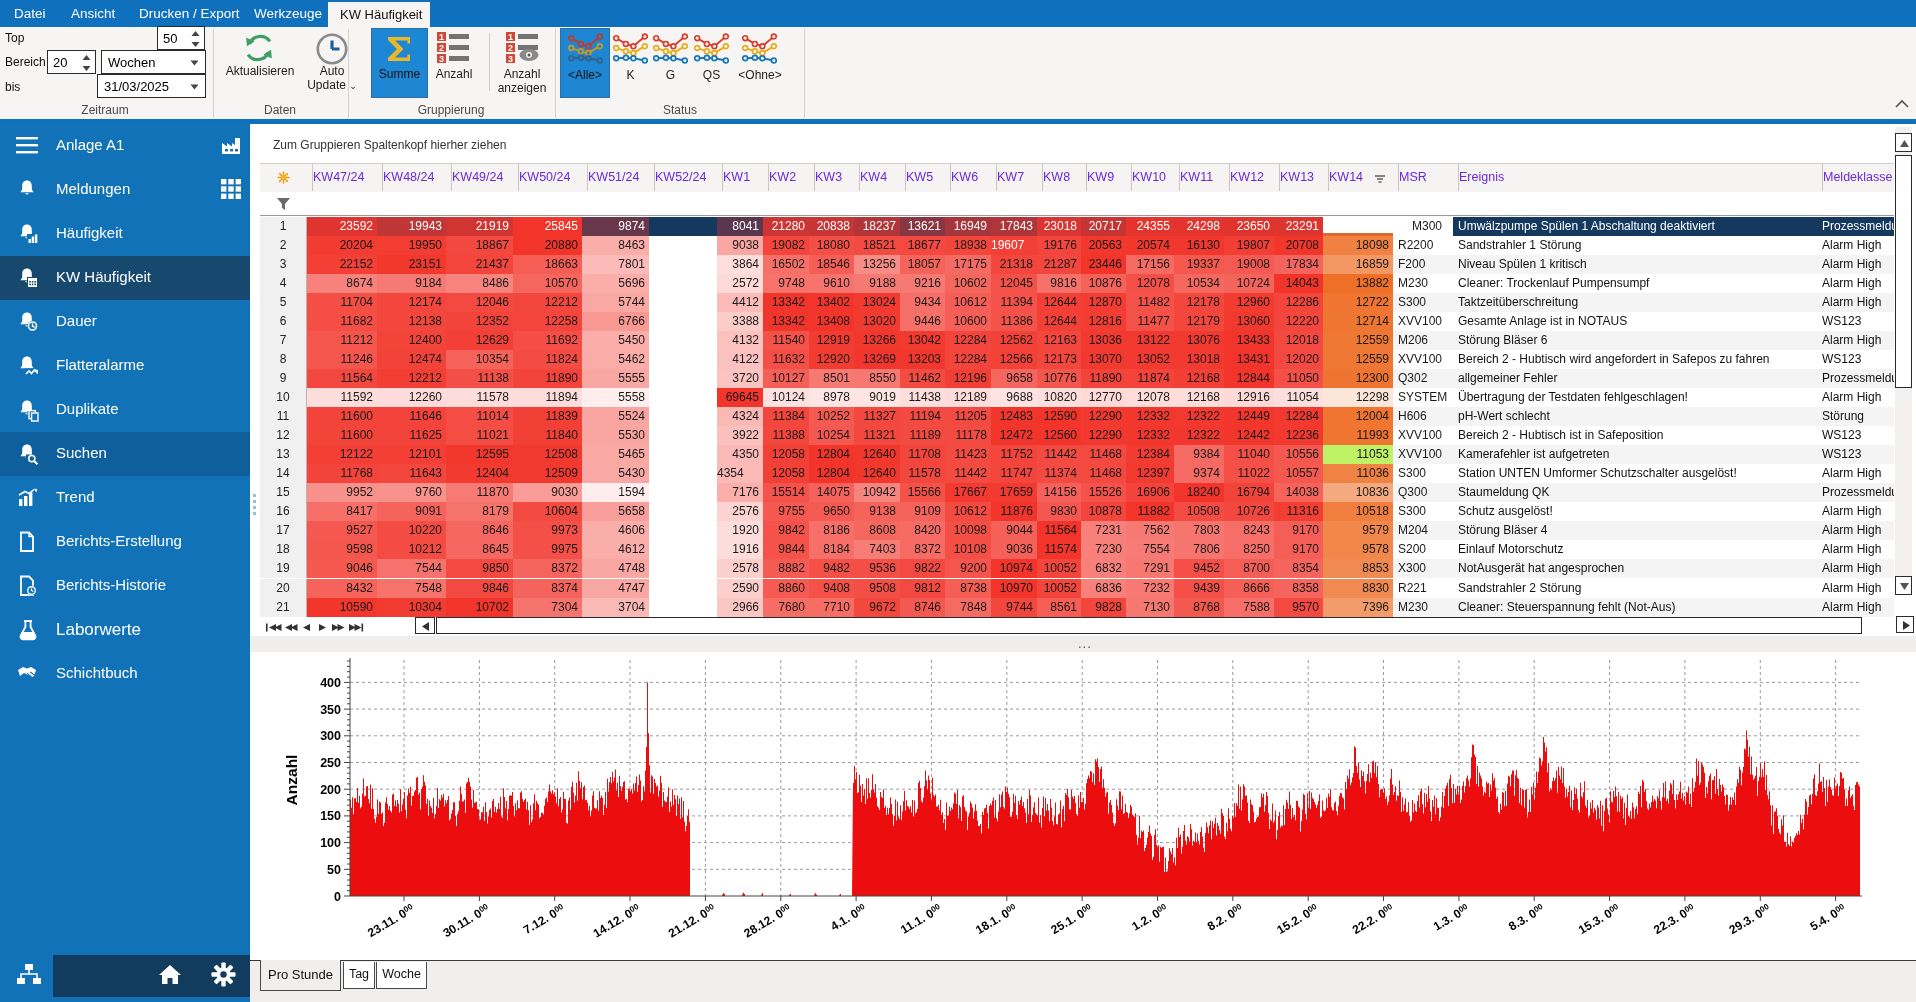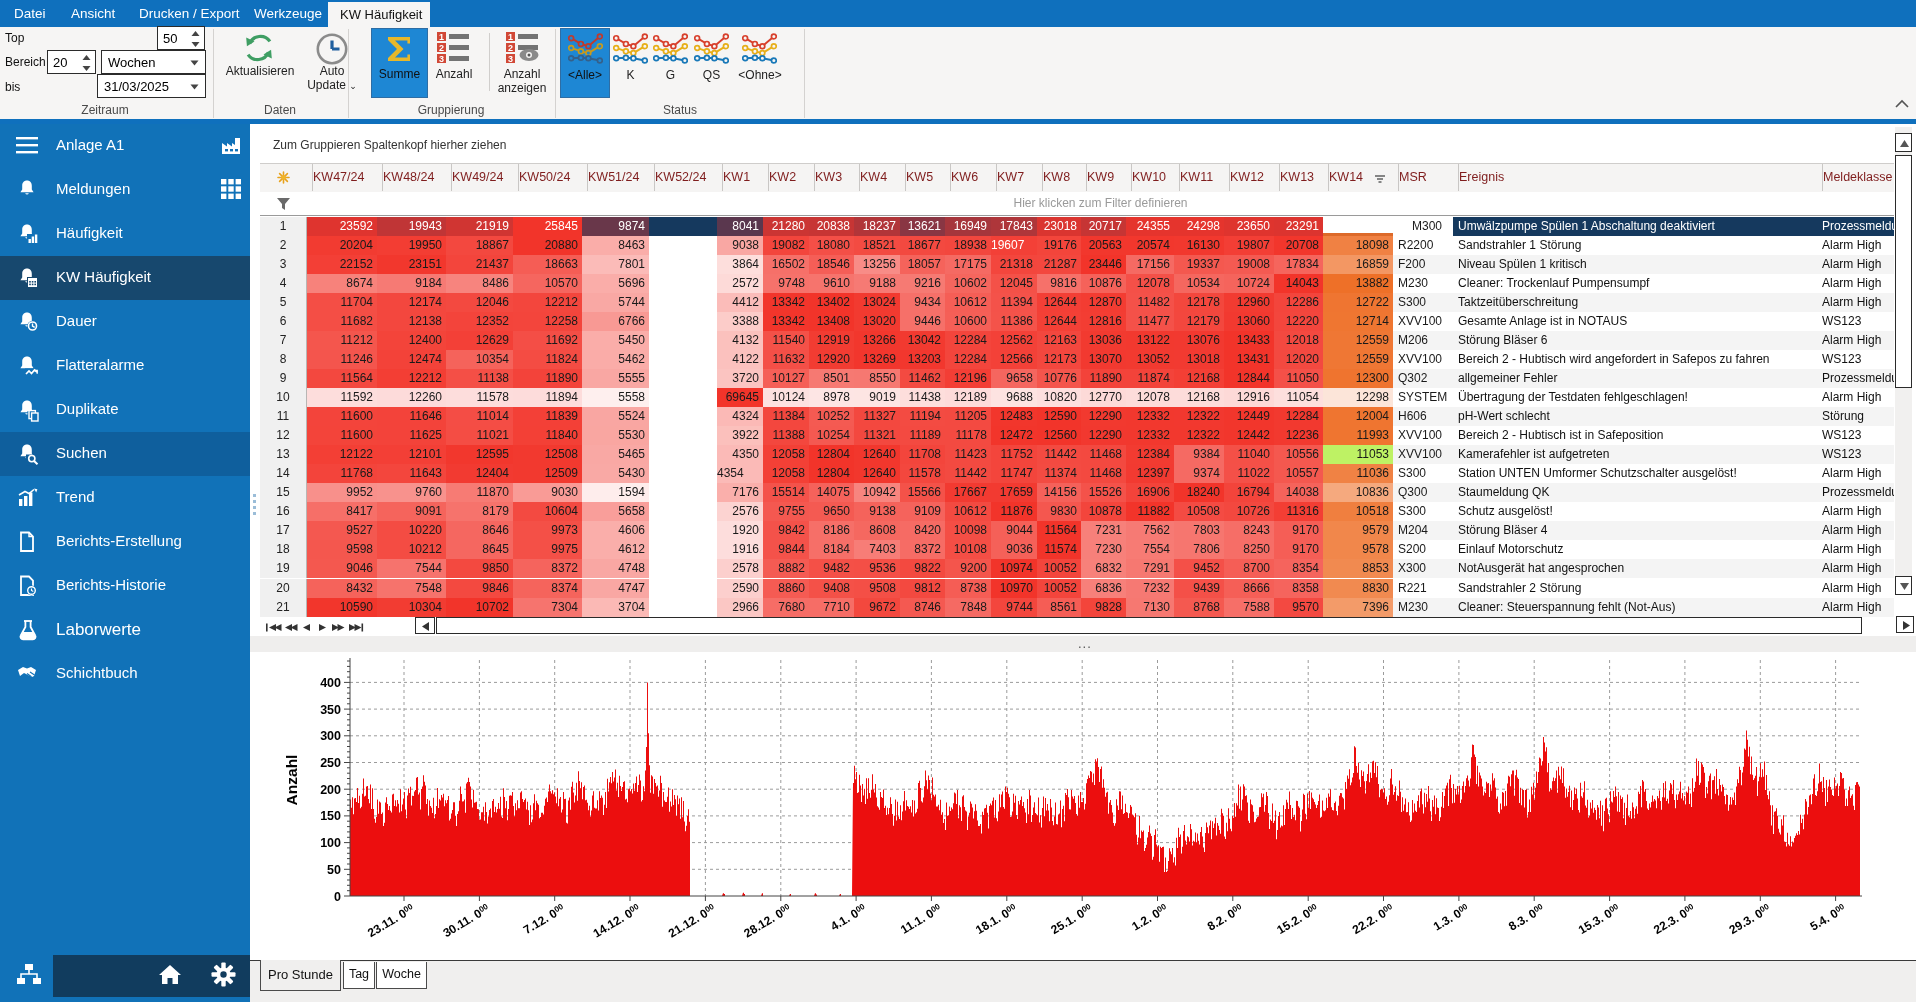--- a/index.html
+++ b/index.html
@@ -3,21 +3,21 @@
 *{margin:0;padding:0;}
 body{width:1916px;height:1002px;overflow:hidden;font-family:"Liberation Sans",sans-serif;background:#fff;position:relative;}
 .abs{position:absolute;}
 .mi{top:6px;font-size:13.5px;color:#fff;}
 .lbl{font-size:12px;color:#111;}
 .glbl{font-size:12px;color:#4a4a4a;text-align:center;}
 .blbl{font-size:12px;color:#222;text-align:center;line-height:14px;}
 .gsep{top:29px;width:1px;height:89px;background:#d4d2d0;}
 .inbox{border:1px solid #2b2b2b;background:#fff;box-sizing:border-box;}
 .sbrow{left:0;width:250px;height:44px;}
-.hc{position:absolute;top:0;height:27px;line-height:27px;border-right:1px solid #c9c7c5;padding-left:6px;font-size:12.5px;color:#7f1d1d;box-sizing:content-box;}
+.hc{position:absolute;top:0;height:27px;line-height:27px;border-right:1px solid #c9c7c5;padding-left:6px;font-size:12.5px;color:#6d28d9;box-sizing:content-box;}
 .rn{position:absolute;left:0;width:47px;height:19.05px;line-height:19.05px;background:#f0f0f0;text-align:center;font-size:12px;color:#222;border-right:1px solid #b8b6b4;box-sizing:border-box;}
 .dc{position:absolute;height:19.05px;line-height:19.05px;font-size:12px;color:#1a1a1a;white-space:nowrap;overflow:hidden;}
 </style></head>
 <body>
 
 <div class="abs" style="left:0;top:0;width:1916px;height:27px;background:#0f70bd;"></div>
 <div class="abs mi" style="left:14px;">Datei</div>
 <div class="abs mi" style="left:71px;">Ansicht</div>
 <div class="abs mi" style="left:139px;">Drucken / Export</div>
 <div class="abs mi" style="left:254px;">Werkzeuge</div>
@@ -428,21 +428,20 @@
         <line x1="0" y1="1" x2="10" y2="1"></line>
         <line x1="2" y1="4" x2="8" y2="4"></line>
         <line x1="3.5" y1="7" x2="6.5" y2="7"></line>
       </g>
     </svg>
   </div>
 <div class="abs" style="left:260px;top:192px;width:1634px;height:23px;background:#fff;border-bottom:1px solid #9a9a9a;">
  <svg class="abs" style="left:17px;top:6px" width="13" height="12" viewBox="0 0 13 12">
       <path d="M0,0 h13 l-5,6 v6 l-3,-2 v-4 z" fill="#6a6a6a"></path>
     </svg>
- <div class="abs" style="left:47px;top:4px;width:1587px;text-align:center;color:#9a9a9a;font-size:12px;">Hier klicken zum Filter definieren</div>
 </div>
 <div class="abs" style="left:260px;top:216.5px;width:1634px;height:400px;overflow:hidden;">
     <div class="rn" style="top:0.0px;">1</div>
     <div class="dc" style="left:47px;top:0.0px;width:66px;padding-right:4px;text-align:right;background:rgb(223,52,47);color:#fff">23592</div>
     <div class="dc" style="left:117px;top:0.0px;width:65px;padding-right:4px;text-align:right;background:rgb(192,53,54);color:#fff">19943</div>
     <div class="dc" style="left:186px;top:0.0px;width:63px;padding-right:4px;text-align:right;background:rgb(208,53,50);color:#fff">21919</div>
     <div class="dc" style="left:253px;top:0.0px;width:65px;padding-right:4px;text-align:right;background:rgb(242,52,42);color:#fff">25845</div>
     <div class="dc" style="left:322px;top:0.0px;width:63px;padding-right:4px;text-align:right;background:rgb(105,55,74);color:#fff">9874</div>
     <div class="dc" style="left:389px;top:0.0px;width:68px;background:rgb(21,57,94)"></div>
     <div class="dc" style="left:457px;top:0.0px;width:42px;padding-right:4px;text-align:right;background:rgb(90,55,78);color:#fff">8041</div>

